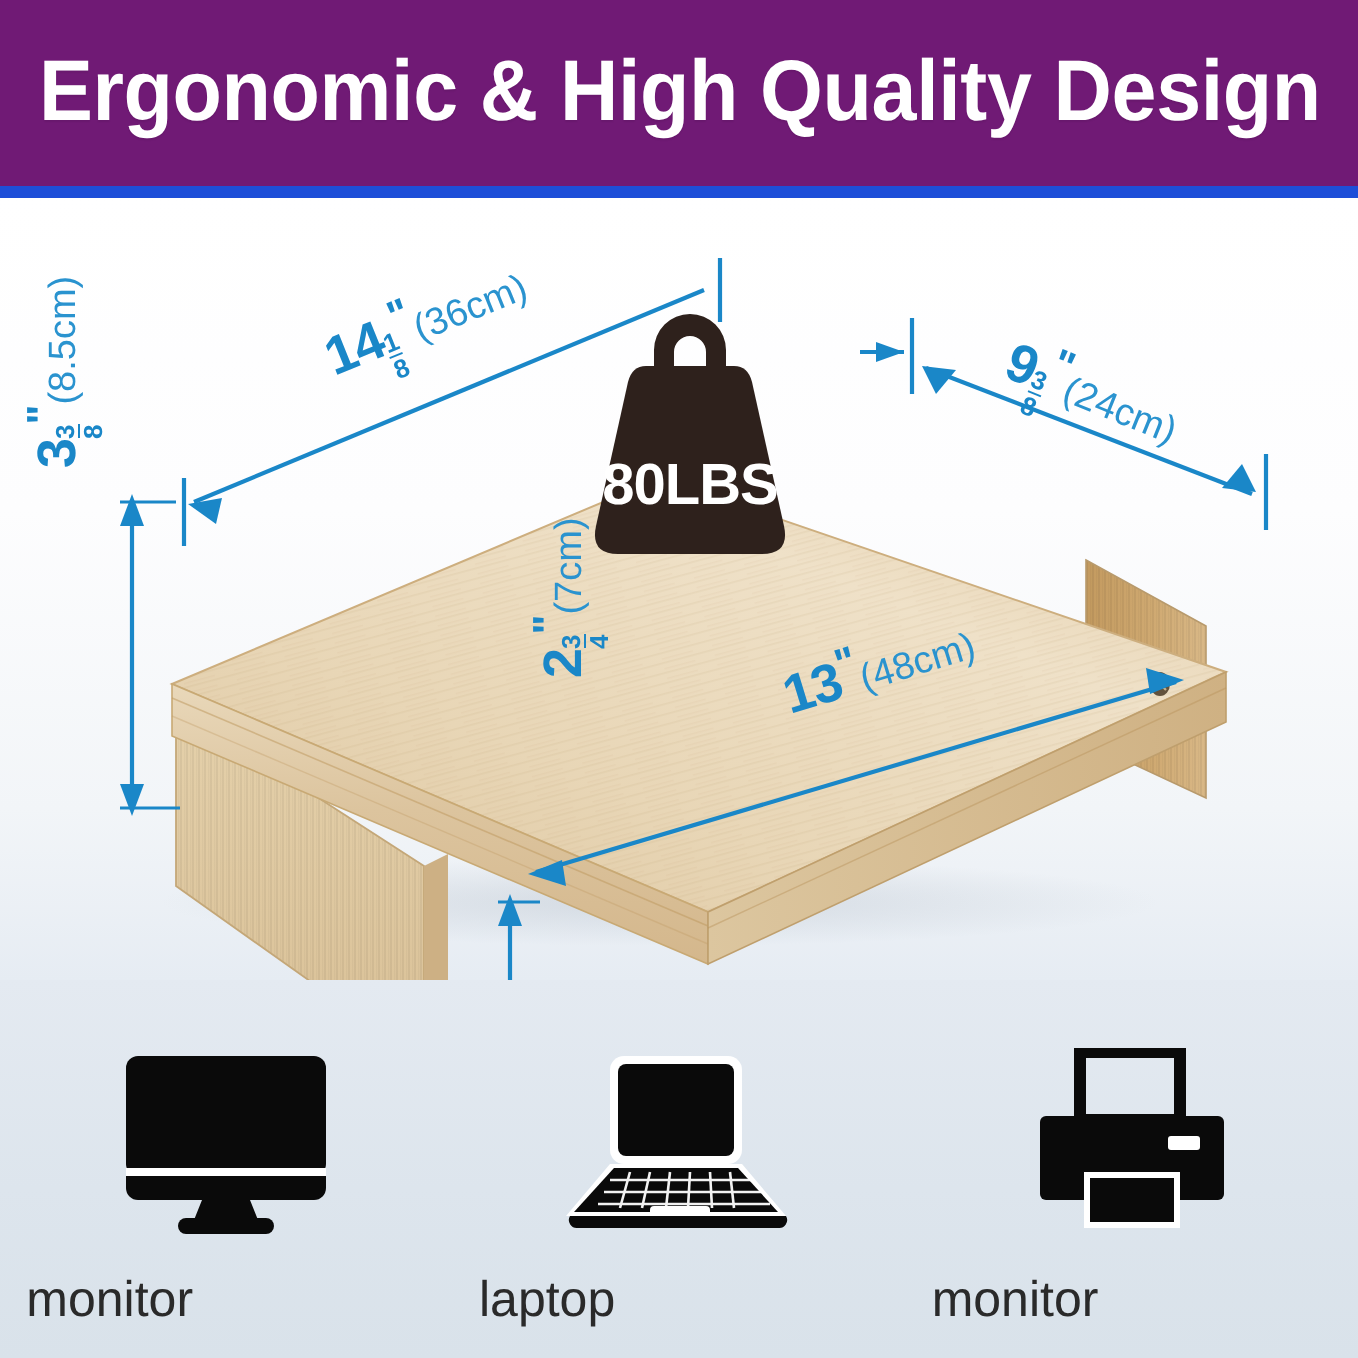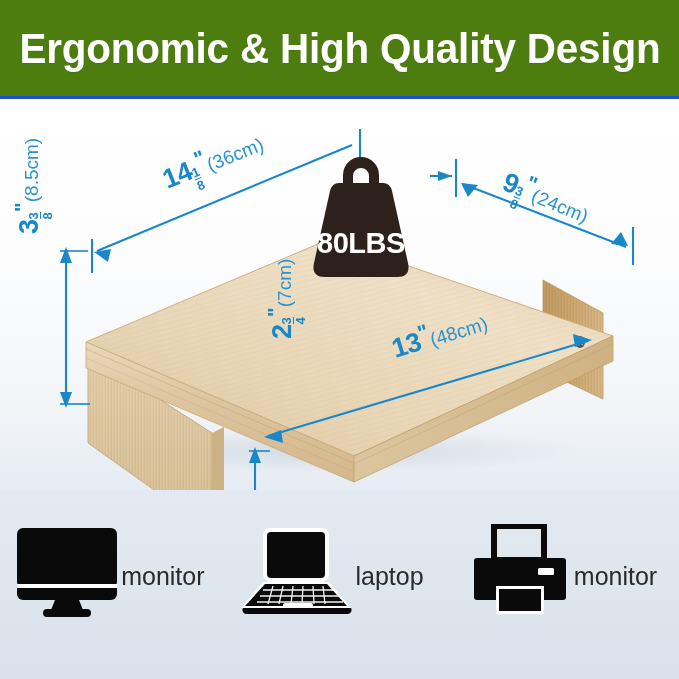--- a/index.html
+++ b/index.html
@@ -6,22 +6,22 @@
   body{
     width:679px;height:679px;overflow:hidden;
     font-family:"Liberation Sans","DejaVu Sans",sans-serif;
     background:#ffffff;
   }
   #page{position:relative;width:679px;height:679px;overflow:hidden;background:#fff;}
 
   
   #banner{
     position:absolute;left:0;top:0;width:679px;height:99px;
-    background:#4d7c0f;
-    border-bottom:3px solid #1d4ed8;
+    background:#701a75;
+    border-bottom:6px solid #1d4ed8;
     box-sizing:border-box;
     display:flex;align-items:center;justify-content:center;
   }
   #banner-title{
     color:#ffffff;
     font-family:"Liberation Sans Narrow","Liberation Sans","DejaVu Sans Condensed",sans-serif;
     font-size:43px;font-weight:700;letter-spacing:-0.2px;
     transform:scaleX(0.94);
     white-space:nowrap;
     text-shadow:0 1px 1px rgba(0,0,0,.07);
@@ -33,21 +33,21 @@
     background:linear-gradient(180deg,#ffffff 0%,#fdfdfe 40%,#f2f5f8 78%,#e6ecf3 100%);
     overflow:hidden;
   }
   
   #usecases{
     position:absolute;left:0;top:490px;width:679px;height:189px;
     background:linear-gradient(180deg,#e4eaf1 0%,#dde5ed 55%,#d9e2ea 100%);
     display:flex;align-items:flex-start;justify-content:space-around;
     padding-top:26px;box-sizing:border-box;
   }
-  .uc{width:200px;display:flex;align-items:center;}
+  .uc{width:200px;display:flex;flex-direction:column;}
   .uc-icon{height:104px;display:flex;align-items:flex-end;justify-content:center;}
   .uc-label{
     margin-top:16px;font-size:25px;color:#2a2a2a;font-weight:400;
     font-family:"Liberation Sans","DejaVu Sans",sans-serif;
   }
 
   
   .dim{
     position:absolute;color:#1a87c8;font-weight:700;white-space:nowrap;
     font-family:"Liberation Sans","DejaVu Sans",sans-serif;
@@ -220,21 +220,21 @@
             <span class="d">4</span>
           </span>
         </span><span class="inch">"</span><span class="cm">(7cm)</span>
     </div>
 
     <div class="dim" style="left:392px;top:231px;transform:rotate(-17deg);transform-origin:left center;">
       <span class="big">13</span><span class="inch">"</span><span class="cm">(48cm)</span>
     </div>
 
     
-    <div style="position:absolute;left:299px;top:40px;width:124px;height:148px;">
+    <div style="position:absolute;left:283px;top:40px;width:124px;height:148px;">
       <svg width="124" height="148" viewBox="0 0 124 148">
         <path d="M44 36 a18 18 0 0 1 36 0 v10 h-10 v-9 a8 8 0 0 0 -16 0 v9 h-10 z" fill="#2e211c"></path>
         <path d="M40 44 h44 q7 0 9 8 l16 72 q3 14 -11 14 h-72 q-14 0 -11 -14 l16 -72 q2 -8 9 -8 z" fill="#2e211c"></path>
       </svg>
       <div style="position:absolute;left:0;top:88px;width:124px;text-align:center;color:#ffffff;
                   font-size:29px;font-weight:700;letter-spacing:-0.5px;
                   font-family:'Liberation Sans','DejaVu Sans',sans-serif;">80LBS</div>
     </div>
 
   </div>

